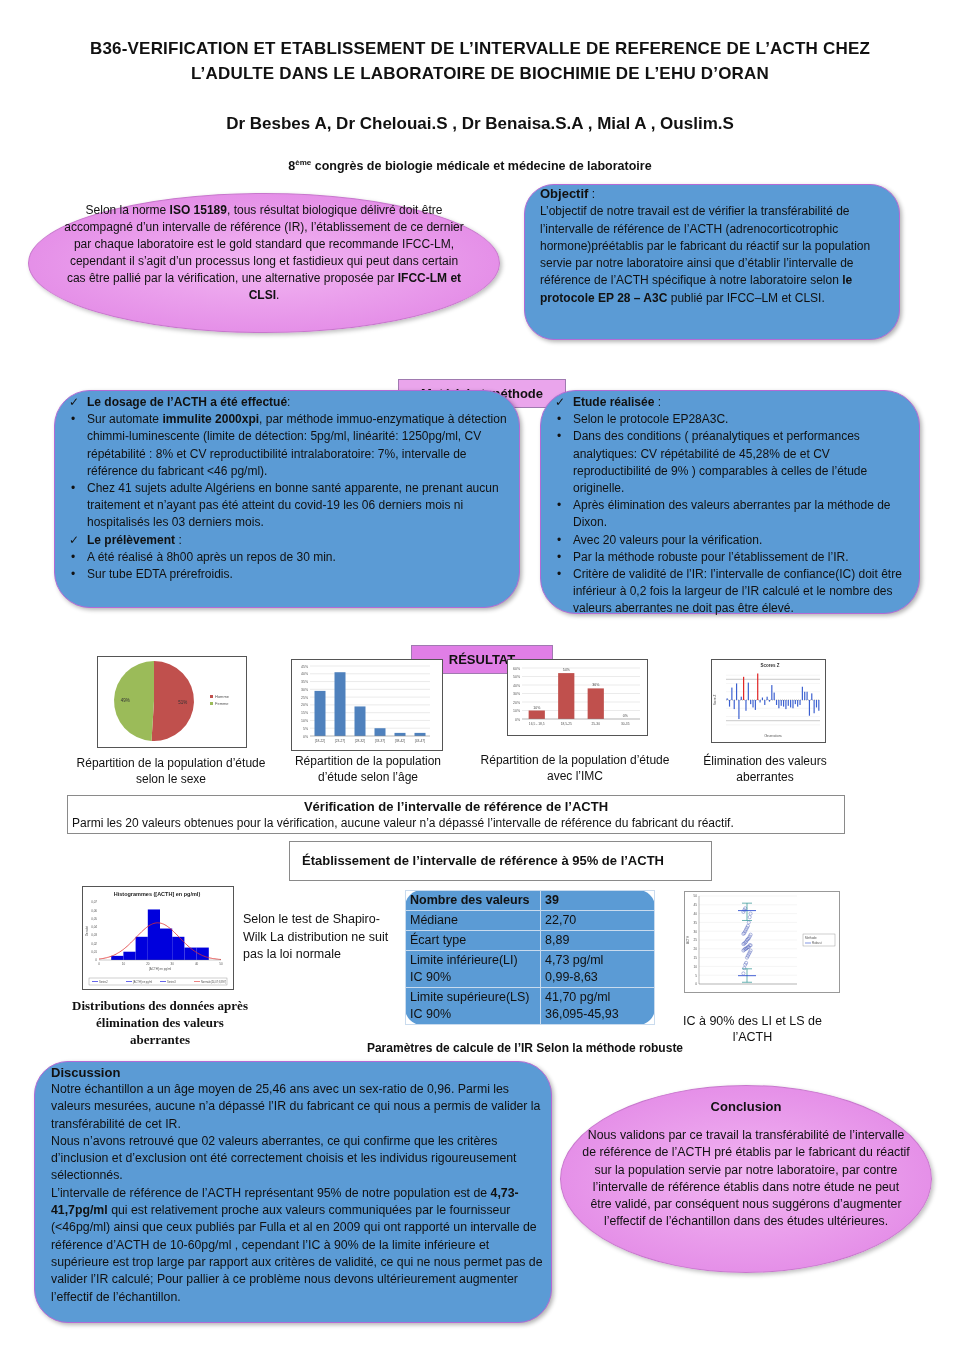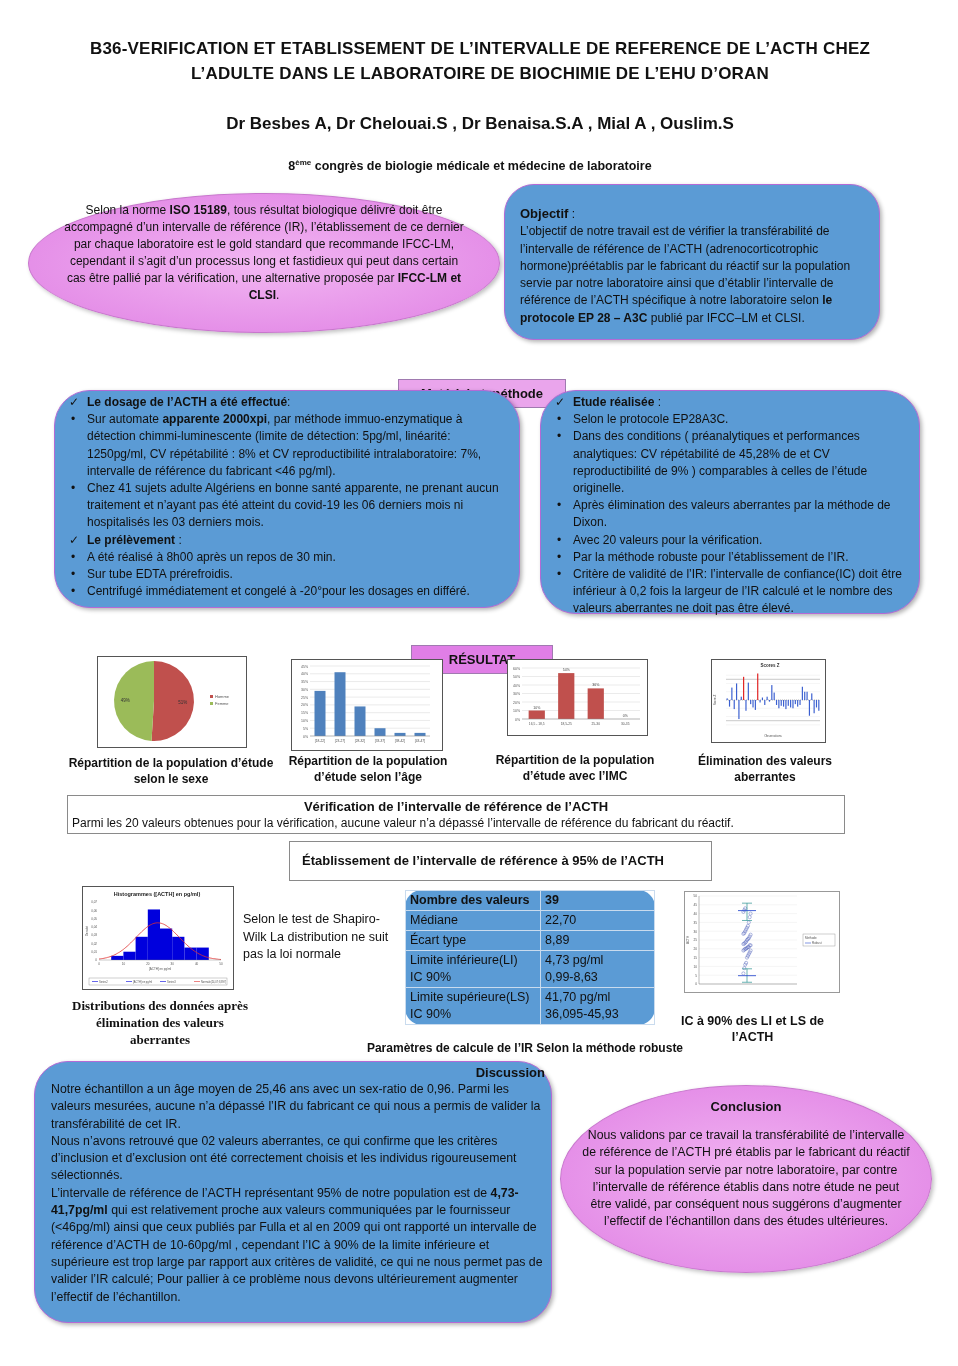--- a/index.html
+++ b/index.html
@@ -8,54 +8,54 @@
   .abs { position: absolute; }
   .title { left: 40px; top: 36px; width: 880px; text-align: center; font-weight: bold; font-size: 17px; line-height: 25px; letter-spacing: 0.2px; }
   .authors { left: 40px; top: 114px; width: 880px; text-align: center; font-weight: bold; font-size: 17px; }
   .congress { left: 40px; top: 158px; width: 860px; text-align: center; font-weight: bold; font-size: 12.5px; }
   .congress sup { font-size: 8px; }
 
   .ellipse-pink { background: radial-gradient(ellipse at center, #f2b6f2 0%, #e590e8 70%, #d97fdc 100%); border-radius: 50%; border: 1px solid #c777cc; box-shadow: 2px 2px 4px rgba(0,0,0,0.25); }
   .box-blue { background: #5b9bd5; border: 1.5px solid #b36ad6; box-shadow: 2px 2px 4px rgba(0,0,0,0.3); }
   .intro { left: 28px; top: 193px; width: 472px; height: 140px; text-align: center; font-size: 12px; line-height: 17px; padding: 8px 30px 0 30px; }
   .intro h3 { font-size: 13px; margin-bottom: 0; }
-  .objectif { left: 504px; top: 184px; width: 376px; height: 156px; border-radius: 30px; padding: 20px 14px 0 15px; font-size: 12px; line-height: 17.3px; }
+  .objectif { left: 524px; top: 184px; width: 376px; height: 156px; border-radius: 30px; padding: 0 14px 0 15px; font-size: 12px; line-height: 17.3px; }
   .objectif h3 { display: inline; font-size: 13px; }
 
   .section-head { text-align: center; font-weight: bold; font-size: 13px; border: 1px solid #a07ab0; margin-top: 24px; }
   .mm-head { left: 398px; top: 355px; width: 168px; height: 29px; line-height: 27px; background: #eaa5ec; }
   .res-head { left: 411px; top: 621px; width: 142px; height: 29px; line-height: 27px; background: #e07ee6; }
 
   .mm-left { left: 54px; top: 390px; width: 466px; height: 218px; border-radius: 36px; padding: 3px 10px 0 10px; font-size: 12px; line-height: 17.2px; }
   .mm-right { left: 540px; top: 390px; width: 380px; height: 224px; border-radius: 36px; padding: 3px 10px 0 10px; font-size: 12px; line-height: 17.2px; }
   ul.pts { list-style: none; }
   ul.pts li { position: relative; padding-left: 22px; }
   ul.pts li.bullet::before { content: "•"; position: absolute; left: 6px; top: 0; }
   ul.pts li.check { padding-left: 22px; font-weight: bold; }
   ul.pts li.check .ck { position: absolute; left: 4px; font-weight: normal; }
 
   .chart-frame { background: #fff; border: 1.5px solid #555; }
-  .caption { text-align: center; font-weight: bold; font-size: 12px; line-height: 16px; }
+  .caption { text-align: center; font-weight: normal; font-size: 12px; line-height: 16px; }
 
   .verif { left: 67px; top: 795px; width: 778px; height: 39px; border: 1.5px solid #8a8a8a; padding: 2px 4px 0 4px; }
   .verif h3 { text-align: center; font-size: 13px; line-height: 17px; }
   .verif p { font-size: 12px; line-height: 17px; }
   .etab { left: 289px; top: 841px; width: 423px; height: 40px; border: 1.5px solid #8a8a8a; font-weight: bold; font-size: 13px; line-height: 38px; padding-left: 12px; }
 
   .shapiro { left: 243px; top: 911px; width: 160px; font-size: 12.5px; line-height: 17.5px; }
   .distcap { left: 70px; top: 997px; width: 180px; text-align: center; font-family: "Liberation Serif", "DejaVu Serif", serif; font-weight: bold; font-size: 13px; line-height: 17px; }
 
   table.params { border-collapse: collapse; font-size: 12.5px; line-height: 17px; background: #5b9bd5; }
   table.params td { border: 1px solid #c9dbee; padding: 1px 4px; vertical-align: top; }
   .params-wrap { left: 405px; top: 890px; width: 250px; }
   .paramcap { left: 340px; top: 1041px; width: 370px; text-align: center; font-weight: bold; font-size: 12px; }
   .iccap { left: 670px; top: 1013px; width: 165px; }
 
   .discussion { left: 34px; top: 1061px; width: 518px; height: 262px; border-radius: 34px; padding: 2px 6px 0 16px; font-size: 12.3px; line-height: 17.3px; }
-  .discussion h3 { text-align: right; font-size: 13px; line-height: 17px; }
+  .discussion h3 { text-align: left; font-size: 13px; line-height: 17px; }
   .conclusion { left: 560px; top: 1085px; width: 372px; height: 188px; text-align: center; font-size: 12.3px; line-height: 17.2px; padding: 12px 20px 0 20px; }
   .conclusion h3 { font-size: 13px; margin-bottom: 12px; }
 
   svg text { font-family: "Liberation Sans", sans-serif; }
 </style>
 </head>
 <body>
 
 <div class="abs title">
   <div>B36-VERIFICATION  ET  ETABLISSEMENT  DE  L’INTERVALLE  DE  REFERENCE  DE  L’ACTH CHEZ</div>
@@ -71,26 +71,25 @@
 <div class="abs box-blue objectif">
   <h3>Objectif</h3><span> :</span>
   <p><span>L’objectif de notre travail est de  vérifier la transférabilité de l’intervalle de référence de l’ACTH (adrenocorticotrophic hormone)préétablis par le fabricant du réactif sur la population servie par notre laboratoire ainsi que d’établir l’intervalle de référence de l’ACTH spécifique à notre laboratoire selon </span><b>le protocole EP 28 – A3C</b><span> publié  par IFCC–LM et CLSI.</span></p>
 </div>
 
 <div class="abs section-head mm-head">Matériel et méthode</div>
 
 <div class="abs box-blue mm-left">
   <ul class="pts">
     <li class="check"><span class="ck">✓</span><span>Le dosage  de l’ACTH a été effectué</span><span style="font-weight:normal">:</span></li>
-    <li class="bullet"><span>Sur automate </span><b>apparente 2000xpi</b><span>, par méthode immuo-enzymatique à détection chimmi-luminescente (limite de détection: 5pg/ml, linéarité: 1250pg/ml, CV répétabilité : 8% et CV reproductibilité intralaboratoire: 7%, intervalle  de référence du fabricant &lt;46 pg/ml).</span></li>
+    <li class="bullet"><span>Sur automate </span><b>immulite 2000xpi</b><span>, par méthode immuo-enzymatique à détection chimmi-luminescente (limite de détection: 5pg/ml, linéarité: 1250pg/ml, CV répétabilité : 8% et CV reproductibilité intralaboratoire: 7%, intervalle  de référence du fabricant &lt;46 pg/ml).</span></li>
     <li class="bullet">Chez 41 sujets adulte Algériens en bonne santé apparente, ne prenant aucun traitement et n’ayant pas été atteint du covid-19 les 06 derniers mois ni hospitalisés les 03 derniers mois.</li>
     <li class="check"><span class="ck">✓</span><span> Le  prélèvement</span><span style="font-weight:normal"> :</span></li>
     <li class="bullet">A été réalisé à 8h00 après un repos de 30 min.</li>
     <li class="bullet">Sur tube EDTA prérefroidis.</li>
-    <li class="bullet">Centrifugé immédiatement et congelé à -20°pour les dosages en différé.</li>
   </ul>
 </div>
 
 <div class="abs box-blue mm-right">
   <ul class="pts">
     <li class="check"><span class="ck">✓</span><span>Etude  réalisée</span><span style="font-weight:normal"> :</span></li>
     <li class="bullet">Selon le protocole EP28A3C.</li>
     <li class="bullet"> Dans des conditions ( préanalytiques et performances analytiques: CV répétabilité de  45,28% de et CV reproductibilité de 9% ) comparables à celles de l’étude originelle.</li>
     <li class="bullet">Après élimination des valeurs aberrantes par la méthode de Dixon.</li>
     <li class="bullet">Avec  20  valeurs pour la vérification.</li>

